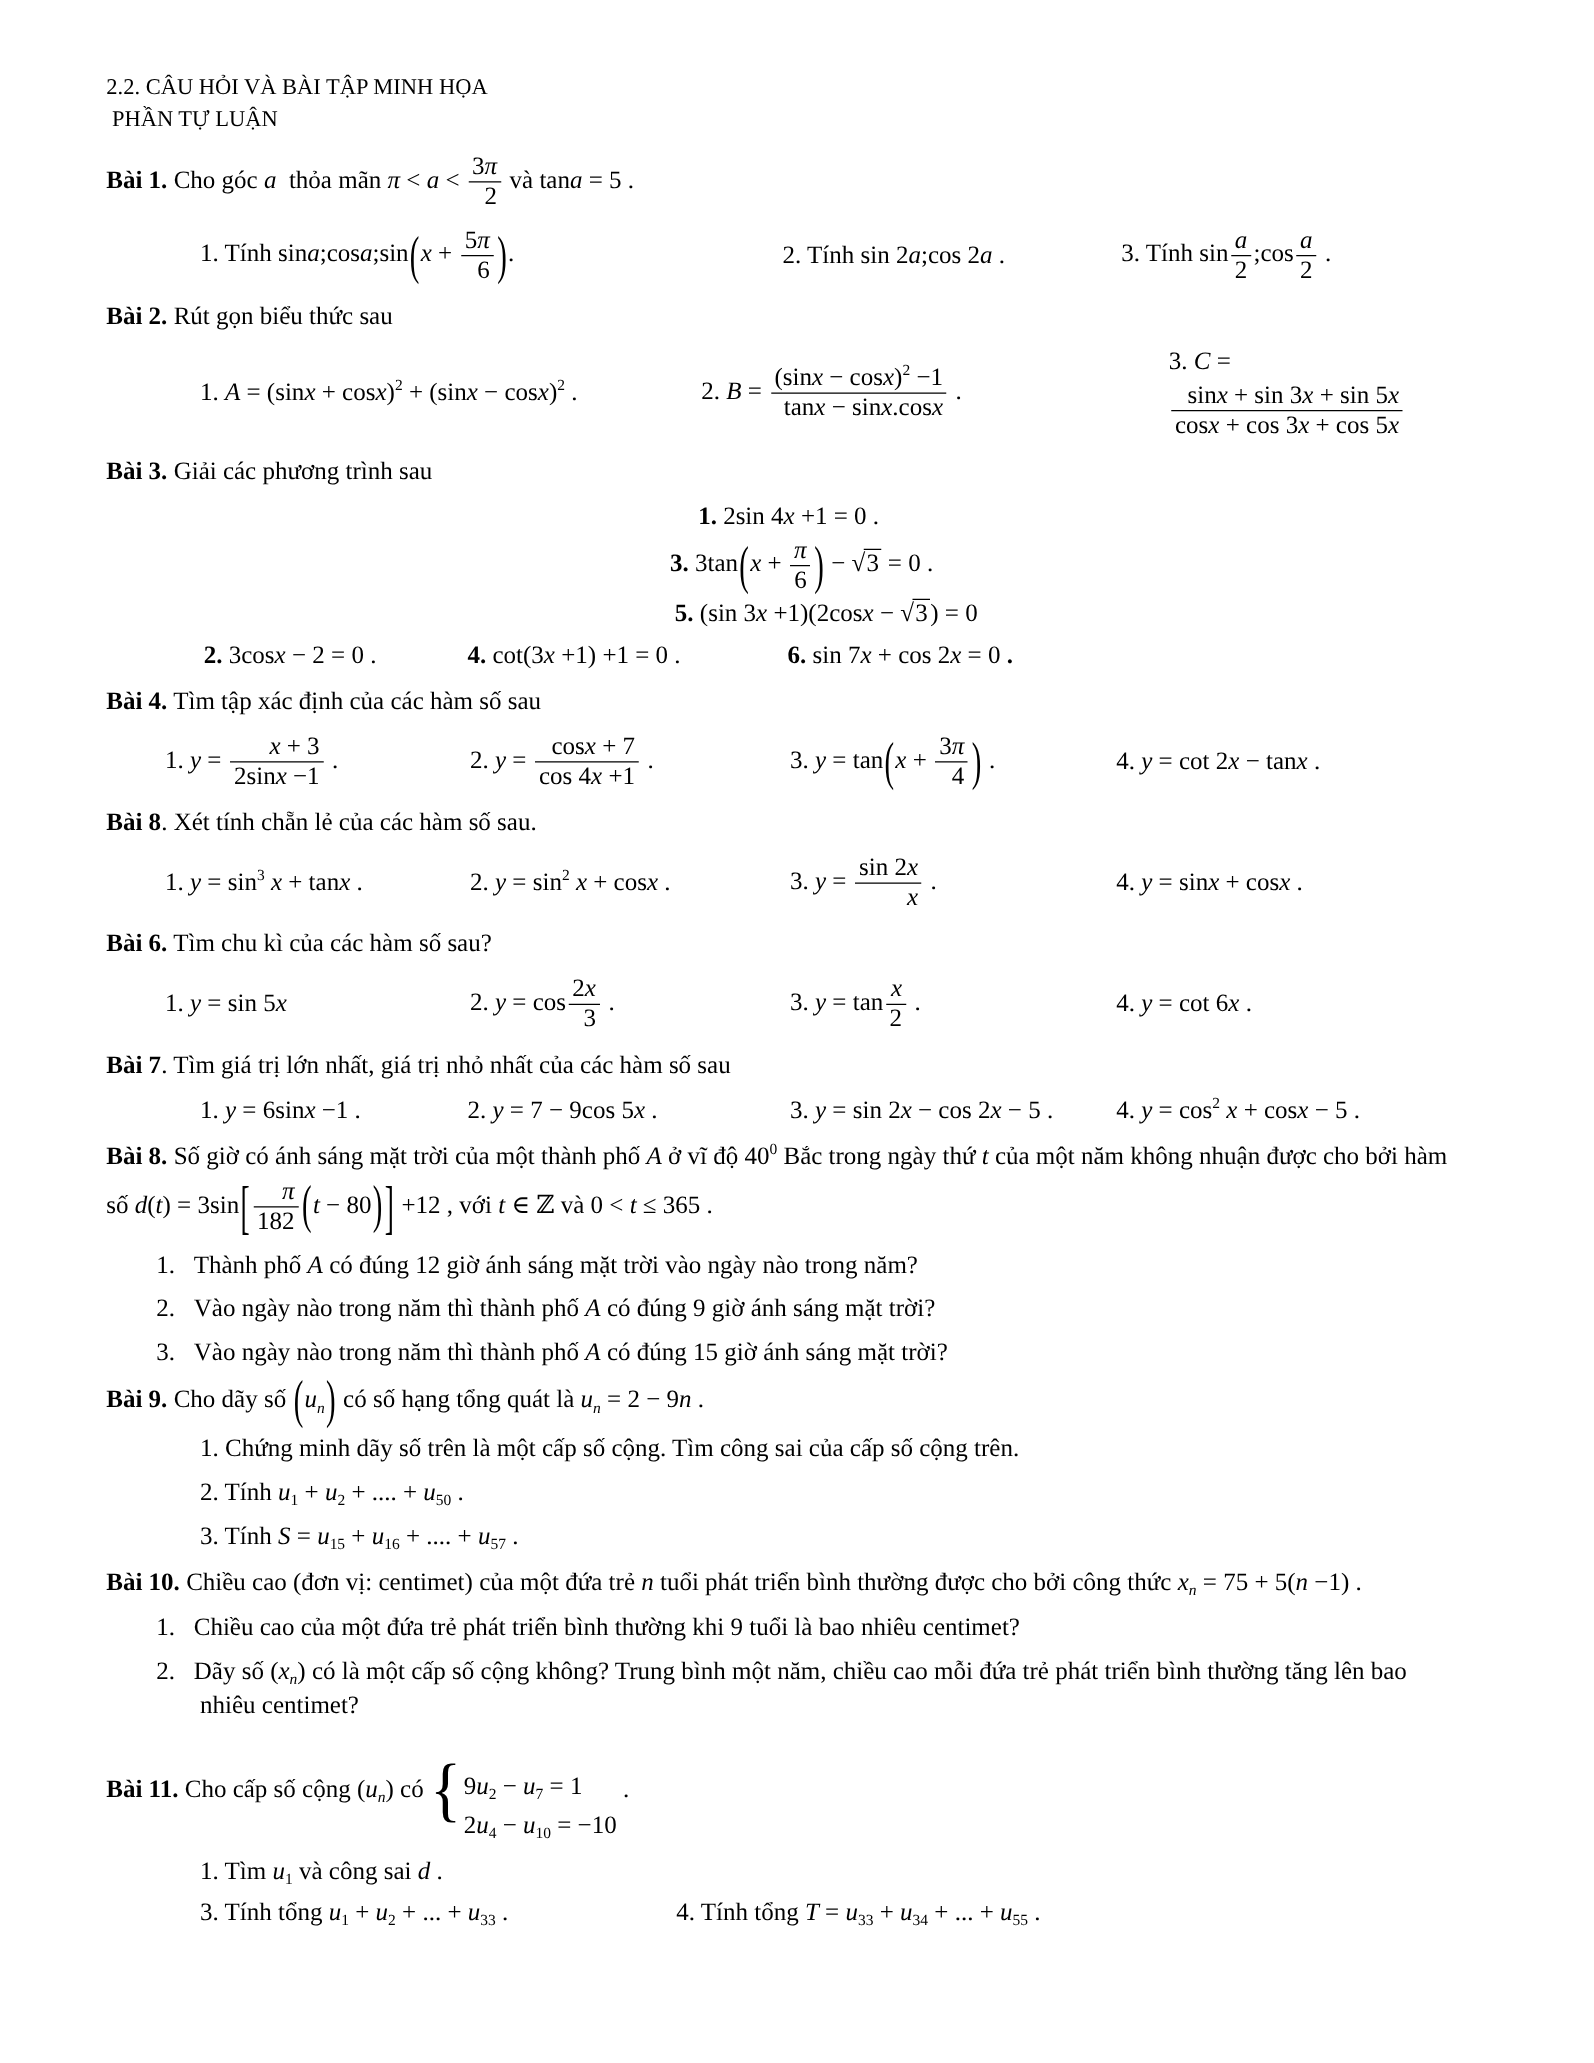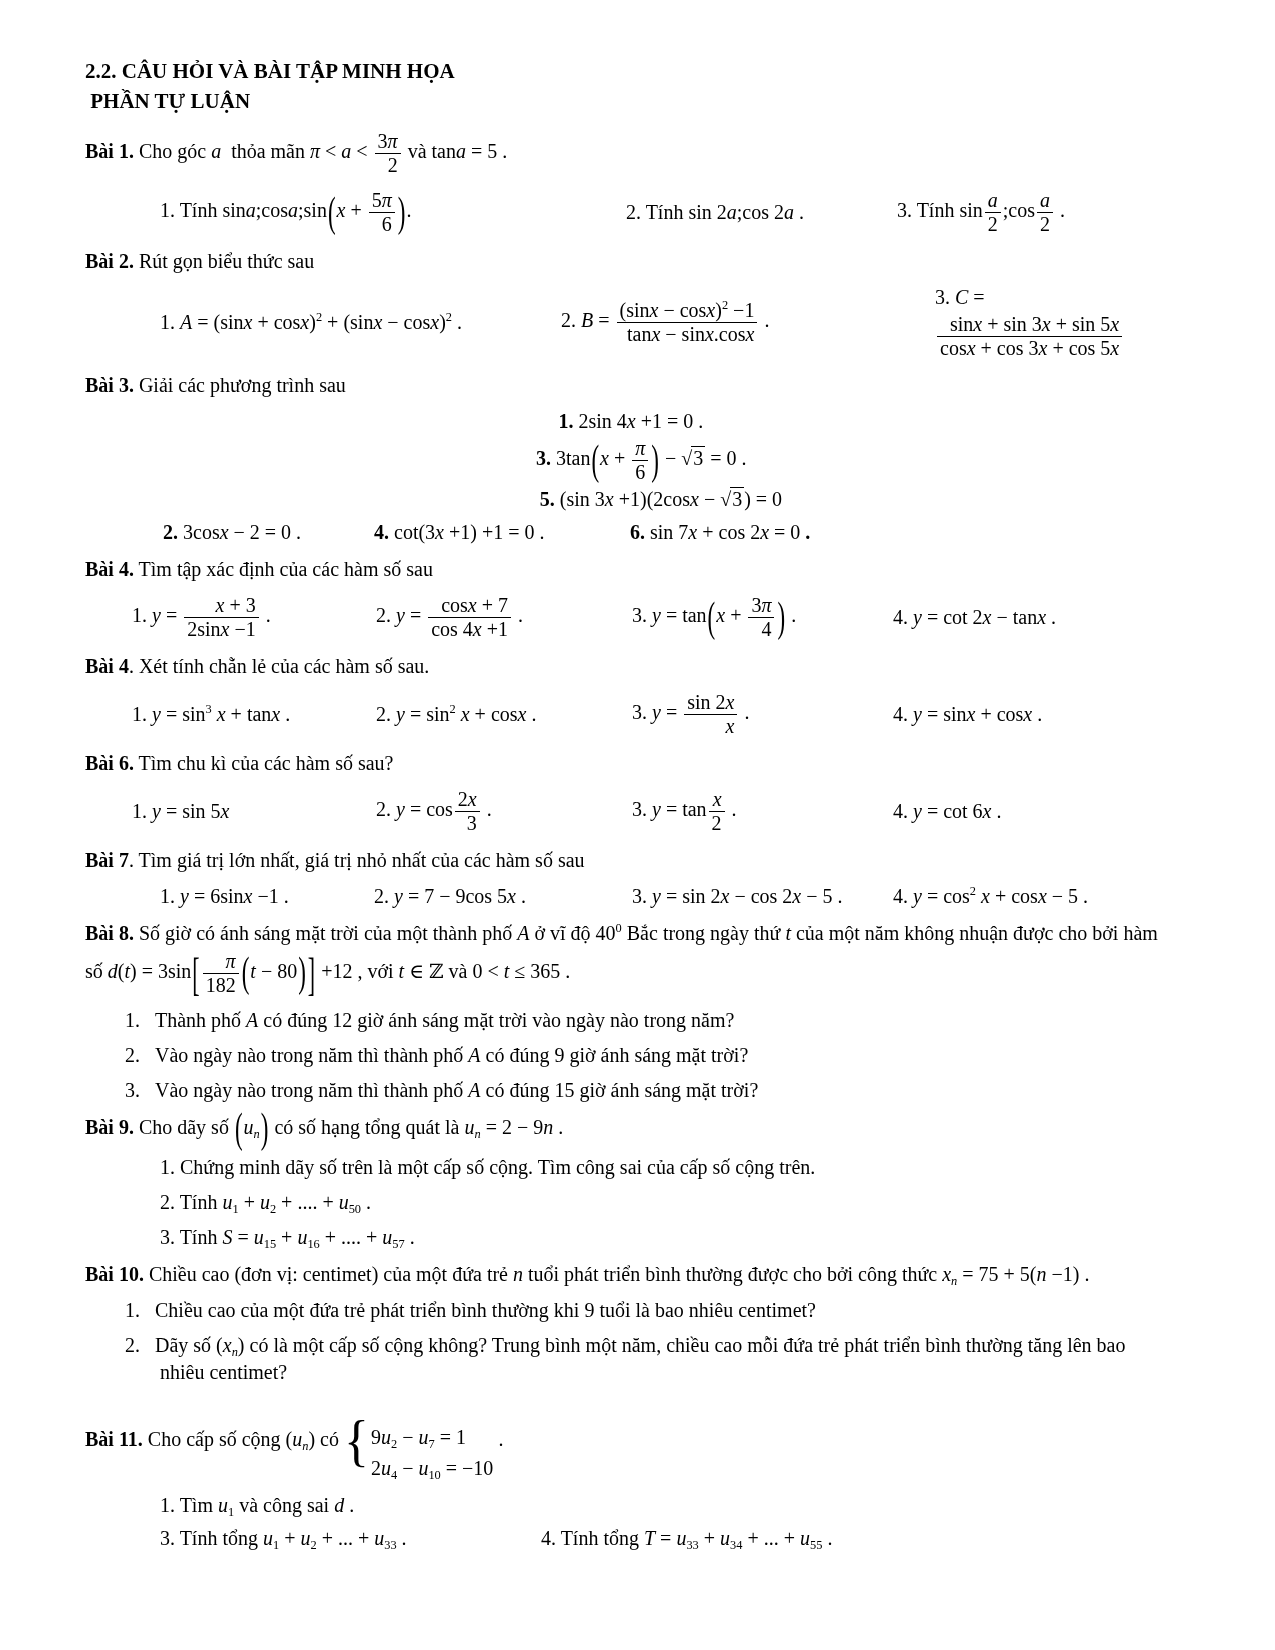--- a/index.html
+++ b/index.html
@@ -3,21 +3,21 @@
 <meta charset="utf-8">
 <style>
   html,body{margin:0;padding:0;background:#ffffff;}
   body{
     width:1275px;min-height:1650px;box-sizing:border-box;
     padding:55px 110px 40px 85px;
     font-family:"Liberation Serif","DejaVu Serif",serif;
     font-size:20px;color:#000;line-height:1.35;
   }
   .blk{margin:8px 0;}
-  .blk.title{font-weight:bold;font-size:21px;margin:2px 0;}
+  .blk.title{font-weight:normal;font-size:18px;margin:2px 0;}
   .blk.para{line-height:1.5;}
   .row{display:flex;align-items:center;margin:6px 0;}
   .cell{padding-right:6px;}
   i{font-style:italic;}
   b{font-weight:bold;}
   sup{font-size:0.62em;vertical-align:super;line-height:0;}
   sub{font-size:0.62em;vertical-align:-0.35em;line-height:0;}
   
   .fr{display:inline-block;vertical-align:middle;text-align:right;line-height:1.15;margin:2px 2px;}
   .fr .n{display:block;padding:0 3px;}
@@ -62,21 +62,21 @@
       <div class="cell" style="width: 250px;"><b>4.</b> cot(3<i>x</i> +1) +1 = 0 .</div>
       <div class="cell" style="flex: 1 1 0%;"><b>6.</b> sin 7<i>x</i> + cos 2<i>x</i> = 0<b> .</b></div>
     </div>
     <div class="blk para"><b>Bài 4.</b> Tìm tập xác định của các hàm số sau</div>
     <div class="blk row" style="padding-left: 47px;">
       <div class="cell" style="width: 238px;">1. <i>y</i> = <span class="fr"><span class="n"><i>x</i> + 3</span><span class="d">2sin<i>x</i> −1</span></span> .</div>
       <div class="cell" style="width: 250px;">2. <i>y</i> = <span class="fr"><span class="n">cos<i>x</i> + 7</span><span class="d">cos 4<i>x</i> +1</span></span> .</div>
       <div class="cell" style="width: 255px;">3. <i>y</i> = tan<span class="gp">(</span><i>x</i> + <span class="fr"><span class="n">3<i>π</i></span><span class="d">4</span></span><span class="gp">)</span> .</div>
       <div class="cell" style="flex: 1 1 0%;">4. <i>y</i> = cot 2<i>x</i> − tan<i>x</i> .</div>
     </div>
-    <div class="blk para"><b>Bài 4</b>. Xét tính chẵn lẻ của các hàm số sau.</div>
+    <div class="blk para"><b>Bài 8</b>. Xét tính chẵn lẻ của các hàm số sau.</div>
     <div class="blk row" style="padding-left: 47px;">
       <div class="cell" style="width: 238px;">1. <i>y</i> = sin<sup>3</sup> <i>x</i> + tan<i>x</i> .</div>
       <div class="cell" style="width: 250px;">2. <i>y</i> = sin<sup>2</sup> <i>x</i> + cos<i>x</i> .</div>
       <div class="cell" style="width: 255px;">3. <i>y</i> = <span class="fr"><span class="n">sin 2<i>x</i></span><span class="d"><i>x</i></span></span> .</div>
       <div class="cell" style="flex: 1 1 0%;">4. <i>y</i> = sin<i>x</i> + cos<i>x</i> .</div>
     </div>
     <div class="blk para"><b>Bài 6.</b> Tìm chu kì của các hàm số sau?</div>
     <div class="blk row" style="padding-left: 47px;">
       <div class="cell" style="width: 238px;">1. <i>y</i> = sin 5<i>x</i></div>
       <div class="cell" style="width: 250px;">2. <i>y</i> = cos<span class="fr"><span class="n">2<i>x</i></span><span class="d">3</span></span> .</div>

